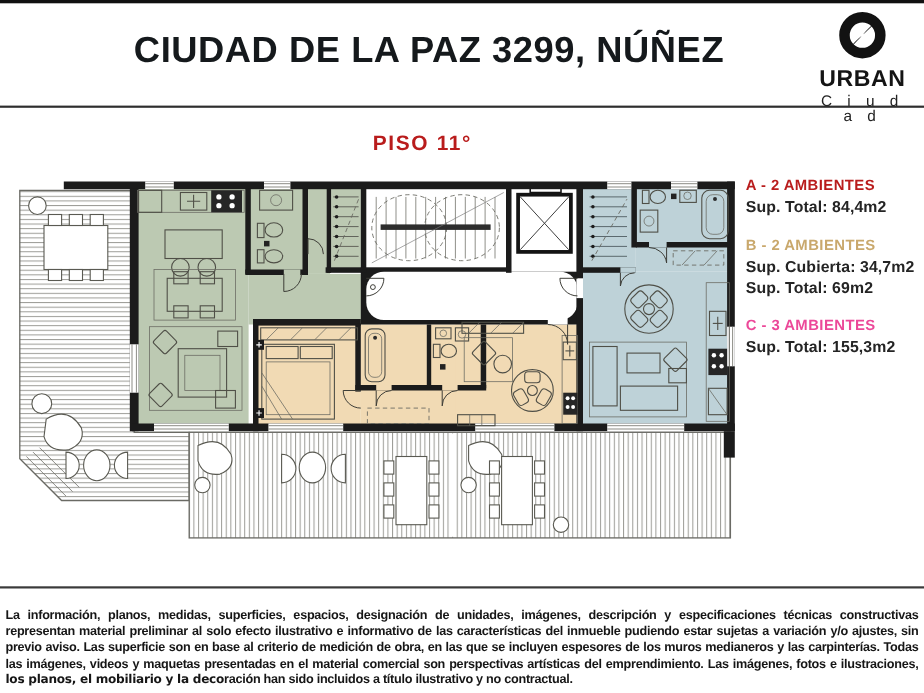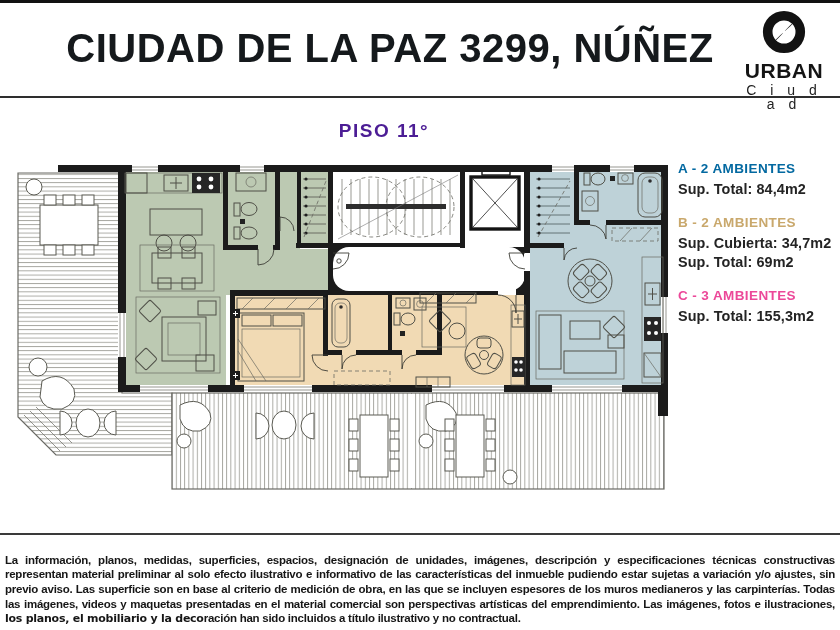--- a/index.html
+++ b/index.html
@@ -1,23 +1,23 @@
 <!DOCTYPE html>
 <html><head>
 <meta charset="utf-8">
 <style>
   html,body{margin:0;padding:0;}
   body{width:840px;height:630px;background:#ffffff;font-family:"Liberation Sans",sans-serif;position:relative;overflow:hidden;}
   .top-line{position:absolute;top:0;left:0;width:840px;height:3px;background:#111;}
-  .title{position:absolute;top:26px;left:0;width:780px;text-align:center;font-size:40px;font-weight:bold;color:#15191c;letter-spacing:.5px;white-space:nowrap;}
+  .title{position:absolute;top:26px;left:0;width:780px;text-align:center;font-size:33px;font-weight:bold;color:#15191c;letter-spacing:.5px;white-space:nowrap;}
   .logo{position:absolute;top:9px;right:8px;width:96px;text-align:center;line-height:1;}
   .logo .brand{display:block;font-size:21px;font-weight:bold;color:#141414;letter-spacing:.5px;margin-top:2px;}
   .logo .subbrand{display:block;font-size:14px;font-weight:normal;color:#222;letter-spacing:5px;margin-top:2px;}
   .header-rule{position:absolute;top:96px;left:0;width:840px;height:0;border-top:2px solid #2e2e2e;}
-  .piso{position:absolute;top:120px;left:0;width:768px;text-align:center;font-size:19px;font-weight:bold;color:#4c1d95;letter-spacing:1.5px;}
+  .piso{position:absolute;top:120px;left:0;width:768px;text-align:center;font-size:19px;font-weight:bold;color:#b91c1c;letter-spacing:1.5px;}
   .plan-wrap{position:absolute;left:12px;top:157px;width:658px;height:338px;}
   .legend{position:absolute;left:678px;top:161px;width:158px;}
   .legend .block{margin-bottom:16px;}
   .legend .unit-name{display:block;font-size:13.5px;font-weight:bold;letter-spacing:.4px;margin-bottom:4px;}
   .legend .val{display:block;font-size:14.4px;font-weight:bold;color:#242424;line-height:19px;letter-spacing:.1px;}
   .bottom-rule{position:absolute;top:533px;left:0;width:840px;height:0;border-top:2px solid #3a3a3a;}
   .disclaimer{position:absolute;top:541px;left:5px;width:830px;font-size:11.5px;font-weight:bold;color:#161616;line-height:1.28;text-align:justify;letter-spacing:-0.25px;}
   .disclaimer .b{font-weight:bold;}
   .disclaimer .n{font-weight:bold;}
   .furn{stroke:#4f4f47;stroke-width:1;fill:none;}
@@ -432,21 +432,21 @@
     <path d="M330,198 L330,212 A14,14 0 0 1 344,198" class="arc"></path>
     <path d="M390,198 L390,212 A14,14 0 0 1 404,198" class="arc"></path>
     <path d="M594,68 L594,82 A16,16 0 0 0 578,68" class="arc"></path>
     <path d="M552,91 L552,103 A13,13 0 0 1 565,91" class="arc"></path>
   </g>
 </svg>
 </div>
 
 <div class="legend">
   <div class="block">
-    <span class="unit-name" style="color: #0369a1;">A - 2 AMBIENTES</span>
+    <span class="unit-name" style="color: #b91c1c;">A - 2 AMBIENTES</span>
     <span class="val">Sup. Total: 84,4m2</span>
   </div>
   <div class="block">
     <span class="unit-name" style="color: rgb(201, 168, 108);">B - 2 AMBIENTES</span>
     <span class="val">Sup. Cubierta: 34,7m2</span>
     <span class="val">Sup. Total: 69m2</span>
   </div>
   <div class="block">
     <span class="unit-name" style="color: #ec4899;">C - 3 AMBIENTES</span>
     <span class="val">Sup. Total: 155,3m2</span>

